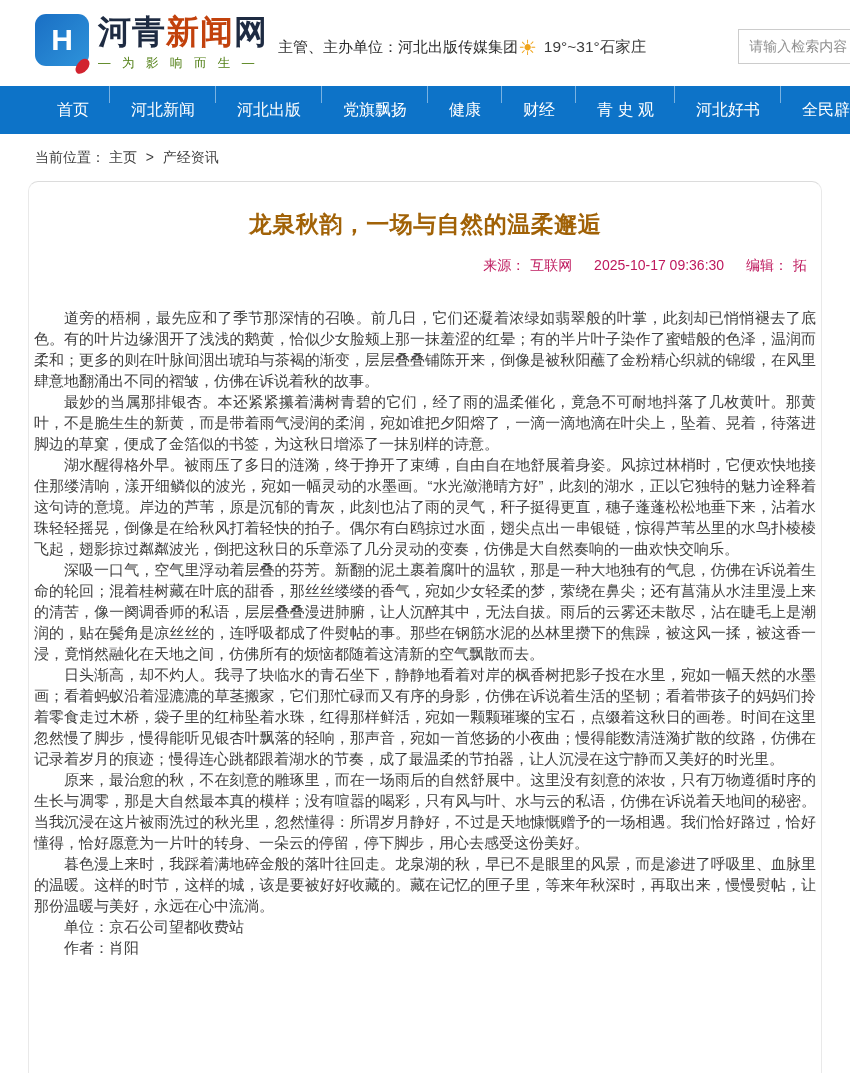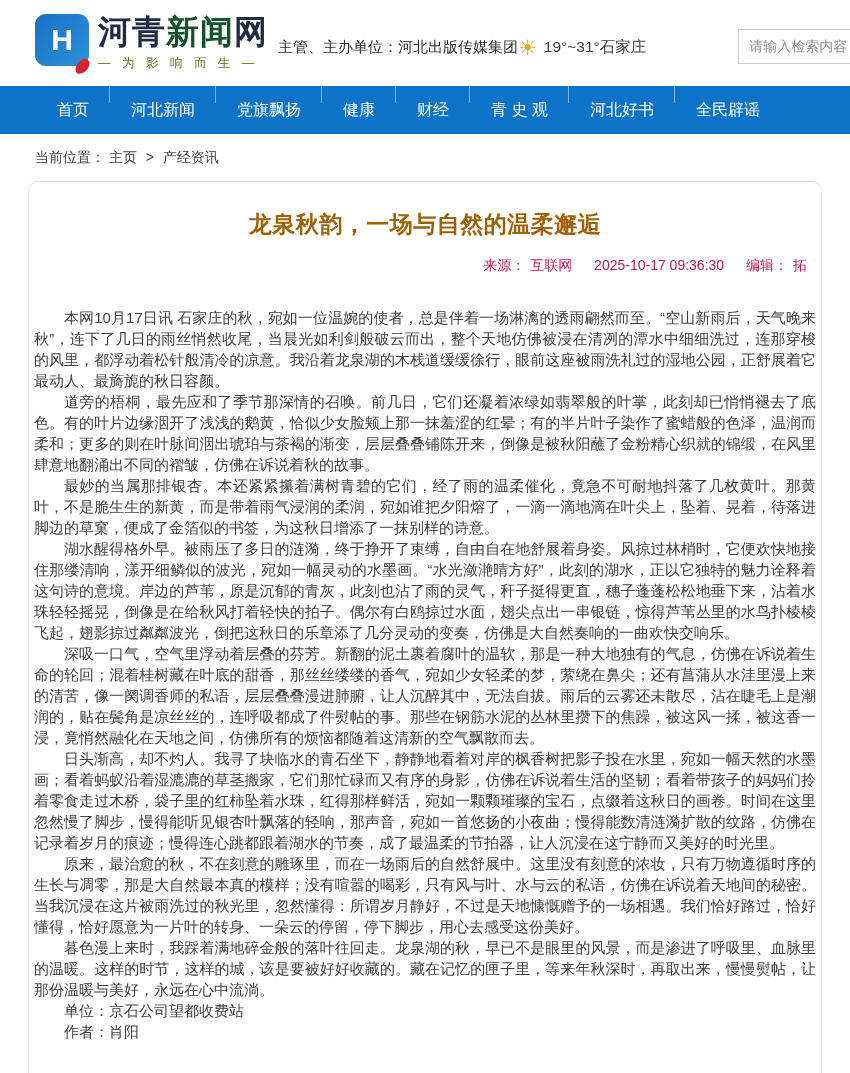--- a/index.html
+++ b/index.html
@@ -23,21 +23,21 @@
     display: flex; align-items: center; justify-content: center;
   }
   .logo-icon::after {
     content: ""; position: absolute; right: 1px; bottom: -9px;
     width: 11px; height: 17px; background: #d2232f;
     border-radius: 50% 50% 60% 50%; transform: rotate(38deg);
   }
   .logo-text { display: flex; flex-direction: column; }
   .logo-name { font-size: 33px; font-weight: bold; letter-spacing: 1px; line-height: 1.1; white-space: nowrap; }
   .logo-name .n-dark { color: #1e2b42; }
-  .logo-name .n-blue { color: #14532d; }
+  .logo-name .n-blue { color: #c2410c; }
   .logo-tagline { font-size: 12.5px; color: #4d7c0f; letter-spacing: 4px; margin-top: 4px; white-space: nowrap; }
   .sponsor { margin-left: 10px; margin-top: 8px; font-size: 15px; color: #2e2e2e; white-space: nowrap; }
   .weather { margin-left: auto; margin-top: 8px; display: flex; align-items: center; gap: 7px; font-size: 15.5px; color: #3c3c3c; white-space: nowrap; }
   .sun { color: #efa41c; font-size: 21px; line-height: 1; }
   .search-wrap { margin-left: 92px; flex-shrink: 0; margin-top: 6px; }
   .search-wrap input {
     width: 155px; height: 35px; border: 1px solid #ccc; background: #fff;
     font-size: 14px; padding: 0 10px; color: #555; outline: none;
     font-family: "Liberation Sans", "DejaVu Sans", sans-serif;
   }
@@ -99,20 +99,21 @@
     <span>19°~31°石家庄</span>
   </div>
   <div class="search-wrap">
     <input type="text" placeholder="请输入检索内容" style="">
   </div>
 </div>
 
 <div class="nav" style="background:#0d73c8;">
   <a href="#">首页</a>
   <a href="#">河北新闻</a>
+  <a href="#">河北出版</a>
   <a href="#">党旗飘扬</a>
   <a href="#">健康</a>
   <a href="#">财经</a>
   <a href="#">青 史 观</a>
   <a href="#">河北好书</a>
   <a href="#">全民辟谣</a>
 </div>
 
 <div class="breadcrumb">
   <span>当前位置：</span>
@@ -124,21 +125,20 @@
 <div class="content-box">
   <h1 class="article-title">龙泉秋韵，一场与自然的温柔邂逅</h1>
 
   <div class="article-meta">
     <span class="seg"><span class="lbl">来源：</span><span>互联网</span></span>
     <span class="seg">2025-10-17 09:36:30</span>
     <span class="seg"><span class="lbl">编辑：</span><span>拓</span></span>
   </div>
 
   <div class="article-body">
-    <p>本网10月17日讯 石家庄的秋，宛如一位温婉的使者，总是伴着一场淋漓的透雨翩然而至。“空山新雨后，天气晚来秋”，连下了几日的雨丝悄然收尾，当晨光如利剑般破云而出，整个天地仿佛被浸在清冽的潭水中细细洗过，连那穿梭的风里，都浮动着松针般清冷的凉意。我沿着龙泉湖的木栈道缓缓徐行，眼前这座被雨洗礼过的湿地公园，正舒展着它最动人、最旖旎的秋日容颜。</p>
     <p>道旁的梧桐，最先应和了季节那深情的召唤。前几日，它们还凝着浓绿如翡翠般的叶掌，此刻却已悄悄褪去了底色。有的叶片边缘洇开了浅浅的鹅黄，恰似少女脸颊上那一抹羞涩的红晕；有的半片叶子染作了蜜蜡般的色泽，温润而柔和；更多的则在叶脉间洇出琥珀与茶褐的渐变，层层叠叠铺陈开来，倒像是被秋阳蘸了金粉精心织就的锦缎，在风里肆意地翻涌出不同的褶皱，仿佛在诉说着秋的故事。</p>
     <p>最妙的当属那排银杏。本还紧紧攥着满树青碧的它们，经了雨的温柔催化，竟急不可耐地抖落了几枚黄叶。那黄叶，不是脆生生的新黄，而是带着雨气浸润的柔润，宛如谁把夕阳熔了，一滴一滴地滴在叶尖上，坠着、晃着，待落进脚边的草窠，便成了金箔似的书签，为这秋日增添了一抹别样的诗意。</p>
     <p>湖水醒得格外早。被雨压了多日的涟漪，终于挣开了束缚，自由自在地舒展着身姿。风掠过林梢时，它便欢快地接住那缕清响，漾开细鳞似的波光，宛如一幅灵动的水墨画。“水光潋滟晴方好”，此刻的湖水，正以它独特的魅力诠释着这句诗的意境。岸边的芦苇，原是沉郁的青灰，此刻也沾了雨的灵气，秆子挺得更直，穗子蓬蓬松松地垂下来，沾着水珠轻轻摇晃，倒像是在给秋风打着轻快的拍子。偶尔有白鸥掠过水面，翅尖点出一串银链，惊得芦苇丛里的水鸟扑棱棱飞起，翅影掠过粼粼波光，倒把这秋日的乐章添了几分灵动的变奏，仿佛是大自然奏响的一曲欢快交响乐。</p>
     <p>深吸一口气，空气里浮动着层叠的芬芳。新翻的泥土裹着腐叶的温软，那是一种大地独有的气息，仿佛在诉说着生命的轮回；混着桂树藏在叶底的甜香，那丝丝缕缕的香气，宛如少女轻柔的梦，萦绕在鼻尖；还有菖蒲从水洼里漫上来的清苦，像一阕调香师的私语，层层叠叠漫进肺腑，让人沉醉其中，无法自拔。雨后的云雾还未散尽，沾在睫毛上是潮润的，贴在鬓角是凉丝丝的，连呼吸都成了件熨帖的事。那些在钢筋水泥的丛林里攒下的焦躁，被这风一揉，被这香一浸，竟悄然融化在天地之间，仿佛所有的烦恼都随着这清新的空气飘散而去。</p>
     <p>日头渐高，却不灼人。我寻了块临水的青石坐下，静静地看着对岸的枫香树把影子投在水里，宛如一幅天然的水墨画；看着蚂蚁沿着湿漉漉的草茎搬家，它们那忙碌而又有序的身影，仿佛在诉说着生活的坚韧；看着带孩子的妈妈们拎着零食走过木桥，袋子里的红柿坠着水珠，红得那样鲜活，宛如一颗颗璀璨的宝石，点缀着这秋日的画卷。时间在这里忽然慢了脚步，慢得能听见银杏叶飘落的轻响，那声音，宛如一首悠扬的小夜曲；慢得能数清涟漪扩散的纹路，仿佛在记录着岁月的痕迹；慢得连心跳都跟着湖水的节奏，成了最温柔的节拍器，让人沉浸在这宁静而又美好的时光里。</p>
     <p>原来，最治愈的秋，不在刻意的雕琢里，而在一场雨后的自然舒展中。这里没有刻意的浓妆，只有万物遵循时序的生长与凋零，那是大自然最本真的模样；没有喧嚣的喝彩，只有风与叶、水与云的私语，仿佛在诉说着天地间的秘密。当我沉浸在这片被雨洗过的秋光里，忽然懂得：所谓岁月静好，不过是天地慷慨赠予的一场相遇。我们恰好路过，恰好懂得，恰好愿意为一片叶的转身、一朵云的停留，停下脚步，用心去感受这份美好。</p>
     <p>暮色漫上来时，我踩着满地碎金般的落叶往回走。龙泉湖的秋，早已不是眼里的风景，而是渗进了呼吸里、血脉里的温暖。这样的时节，这样的城，该是要被好好收藏的。藏在记忆的匣子里，等来年秋深时，再取出来，慢慢熨帖，让那份温暖与美好，永远在心中流淌。</p>
     <p class="sign-line">单位：京石公司望都收费站</p>
     <p class="sign-line">作者：肖阳</p>
 

